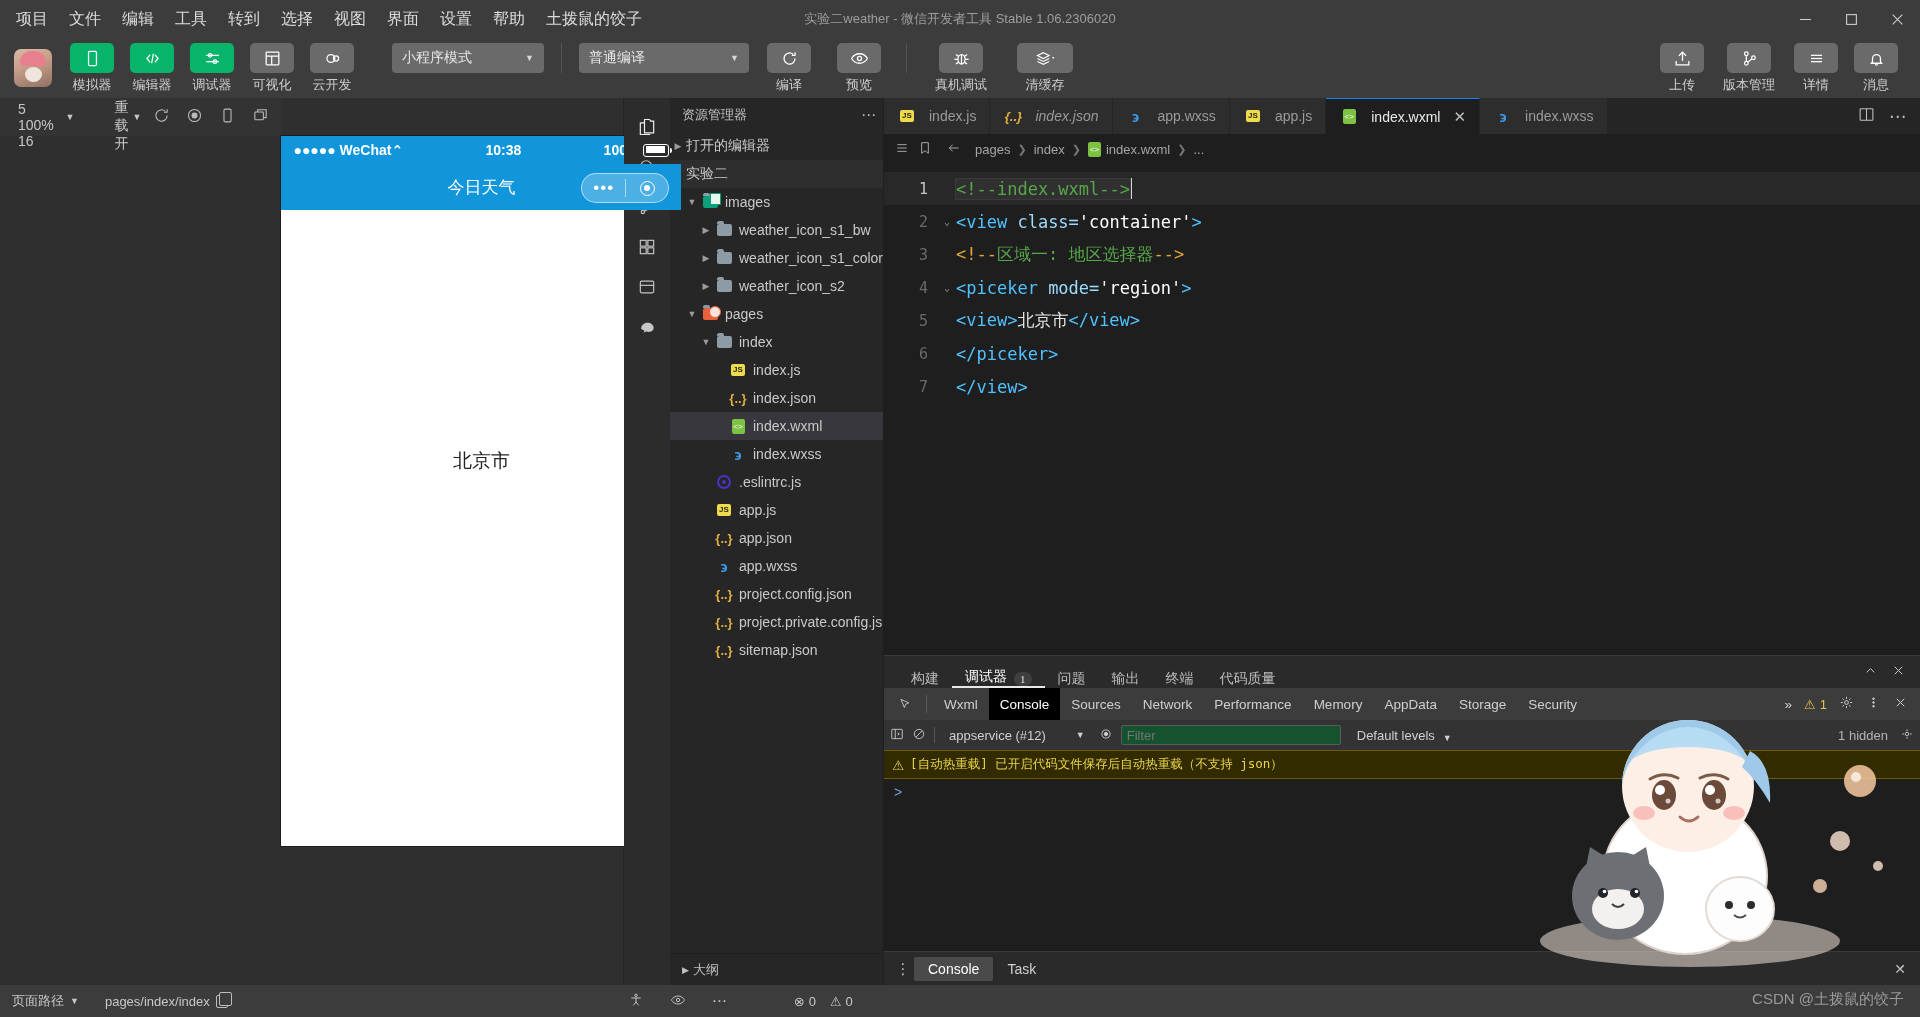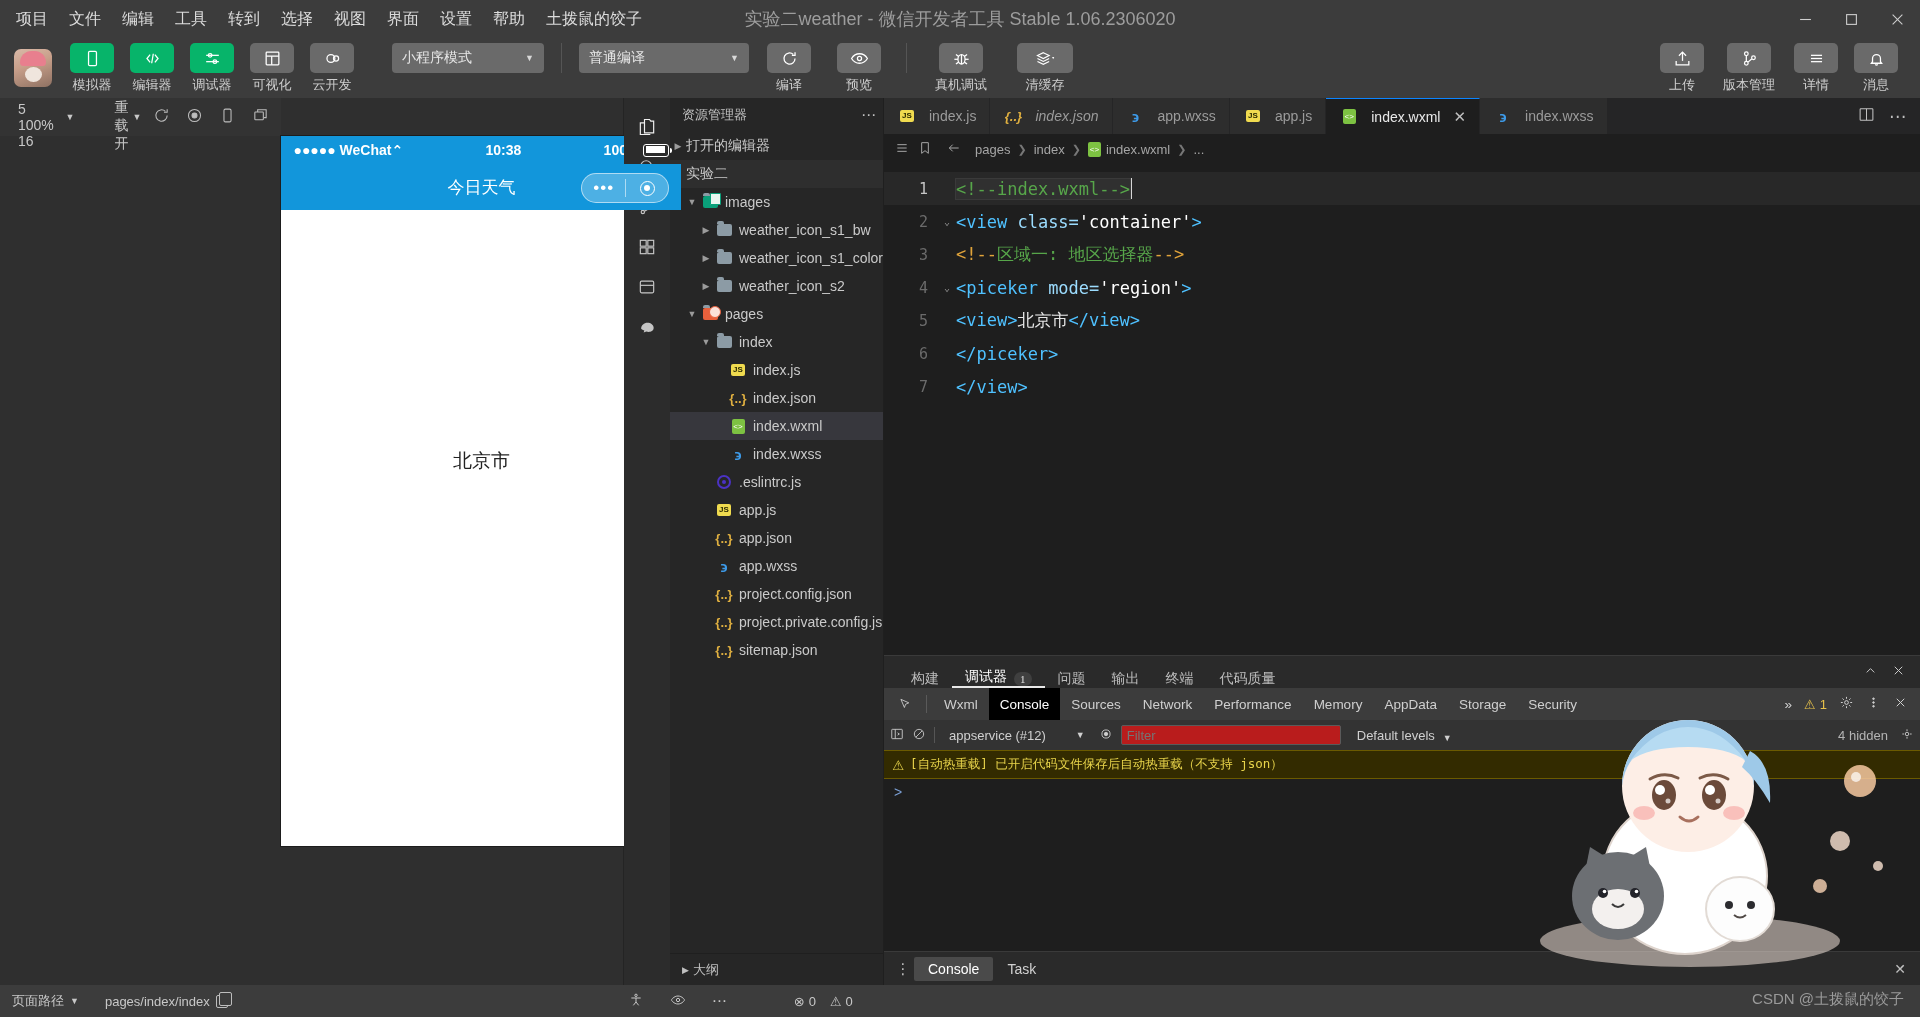--- a/index.html
+++ b/index.html
@@ -15,21 +15,21 @@
 
   
   .titlebar {
     height: 38px; background: #3c3c3c; display: flex; align-items: center;
     flex: 0 0 38px; position: relative;
   }
   .menu { display: flex; align-items: center; padding-left: 14px; gap: 17px; z-index:2;}
   .menu-item { font-size: 16px; color: #dcdcdc; padding: 3px 2px; cursor: default; white-space: nowrap;}
   .title-center {
     position: absolute; left: 0; right: 0; text-align: center;
-    font-size: 18px; color: #9d9d9d; pointer-events: none;
+    font-size: 13px; color: #9d9d9d; pointer-events: none;
   }
   .win-ctrls { margin-left: auto; display: flex; z-index:2; }
   .win-btn { width: 46px; height: 38px; display: flex; align-items: center;
              justify-content: center; color: #cfcfcf; }
   .win-btn svg { width: 13px; height: 13px; }
 
   
   .toolbar {
     height: 60px; background: #3c3c3c; flex: 0 0 60px;
     display: flex; align-items: flex-start; padding: 5px 14px 0 14px; position: relative;
@@ -222,21 +222,21 @@
   .dsub-tab { padding: 0 11px; height: 32px; display: flex; align-items: center; color: #cfcfcf;}
   .dsub-tab.active { background: #000; color: #fff; }
   .dt-sub .right { margin-left: auto; display: flex; align-items: center; gap: 12px;
                    padding-right: 12px; }
   .dt-sub .right svg { width: 15px; height: 15px; stroke: #cfcfcf; fill: none; stroke-width: 1.6;}
   .warnbox { display:flex; align-items:center; gap:4px; color:#e8c24a; font-size:13px;}
   .dt-filter { height: 30px; background: #333; display: flex; align-items: center;
                padding: 0 6px; gap: 8px; font-size: 13px; color: #d0d0d0; }
   .dt-filter svg { width: 14px; height: 14px; stroke: #cfcfcf; fill: none; stroke-width: 1.5; }
   .ctx-sel { display: flex; align-items: center; gap: 30px; padding: 0 6px; }
-  .filter-input { width: 220px; height: 20px; background: #b91c1c; border: 1px solid #5a5a5a;
+  .filter-input { width: 220px; height: 20px; background: #14532d; border: 1px solid #5a5a5a;
                   border-radius: 2px; color: #b8b8b8; font-size: 13px; padding: 0 5px;
                   font-family: "Liberation Sans", sans-serif; }
   .hidden-lbl { margin-left: auto; display:flex; align-items:center; gap:12px; color:#b4b4b4;}
   .console-out { flex: 1; background: #1e1e1e; overflow: hidden; position: relative; }
   .warn-row { background: #332b00; border-top: 1px solid #6b5a00; border-bottom: 1px solid #6b5a00;
               color: #e8d44a; font-size: 13.5px; padding: 5px 8px; display: flex;
               align-items: center; gap: 6px; }
   .warn-row .mono { font-family: "DejaVu Sans Mono", monospace; font-size: 12.5px;}
   .prompt-row { padding: 5px 10px; color: #7b9fd4; font-size: 14px; }
   .console-footer { height: 34px; background: #2a2a2a; display: flex; align-items: center;
@@ -955,21 +955,21 @@
                 <circle cx="12" cy="12" r="7"></circle>
                 <circle cx="12" cy="12" r="3" fill="#cfcfcf"></circle>
               </svg>
           </span>
           <input class="filter-input" placeholder="Filter" style="">
           <span style="display:flex;align-items:flex-end;gap:8px;margin-left:8px">
             <span>Default levels</span>
             <span style="font-size:9px">▼</span>
           </span>
           <span class="hidden-lbl">
-            <span>4 hidden</span>
+            <span>1 hidden</span>
             <span>
               <svg viewBox="0 0 24 24">
                   <circle cx="12" cy="12" r="3"></circle>
                   <path d="M12 4v3M12 17v3M4 12h3M17 12h3"></path>
                 </svg>
             </span>
           </span>
         </div>
 
         <div class="console-out">

